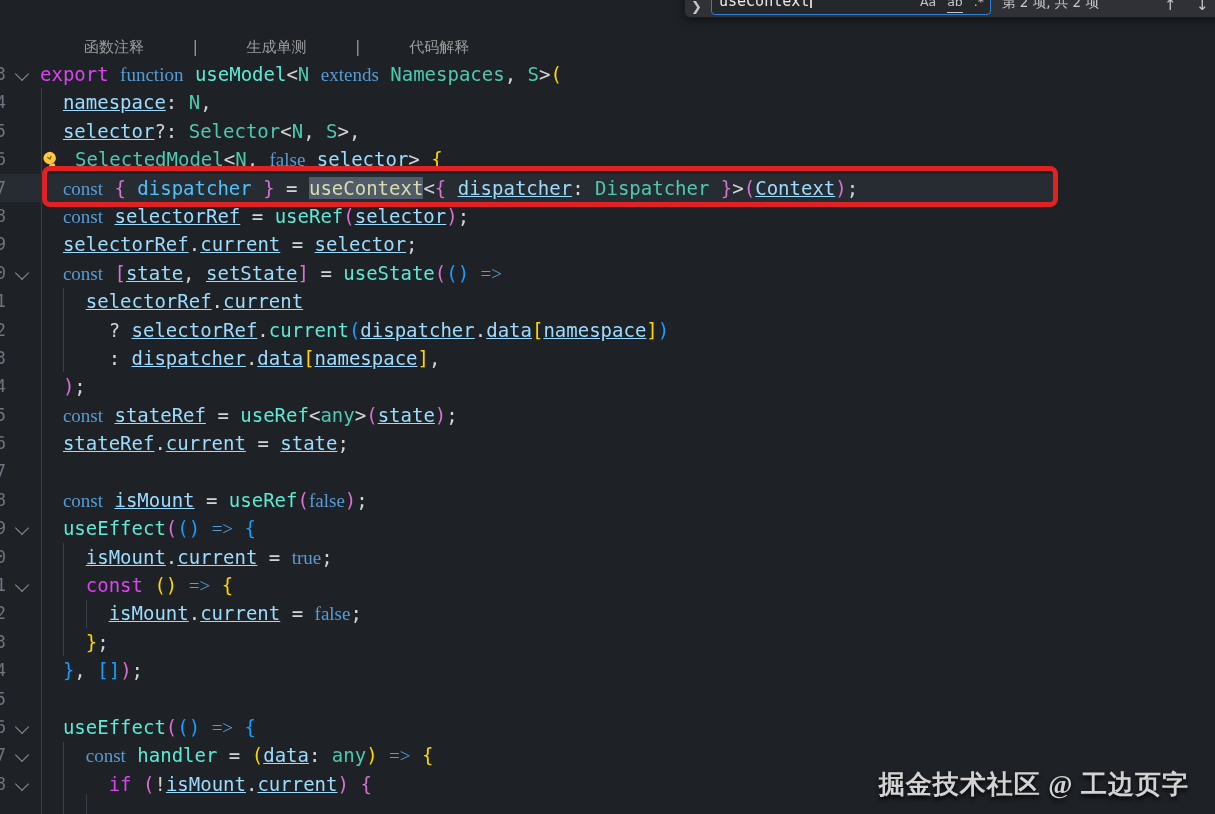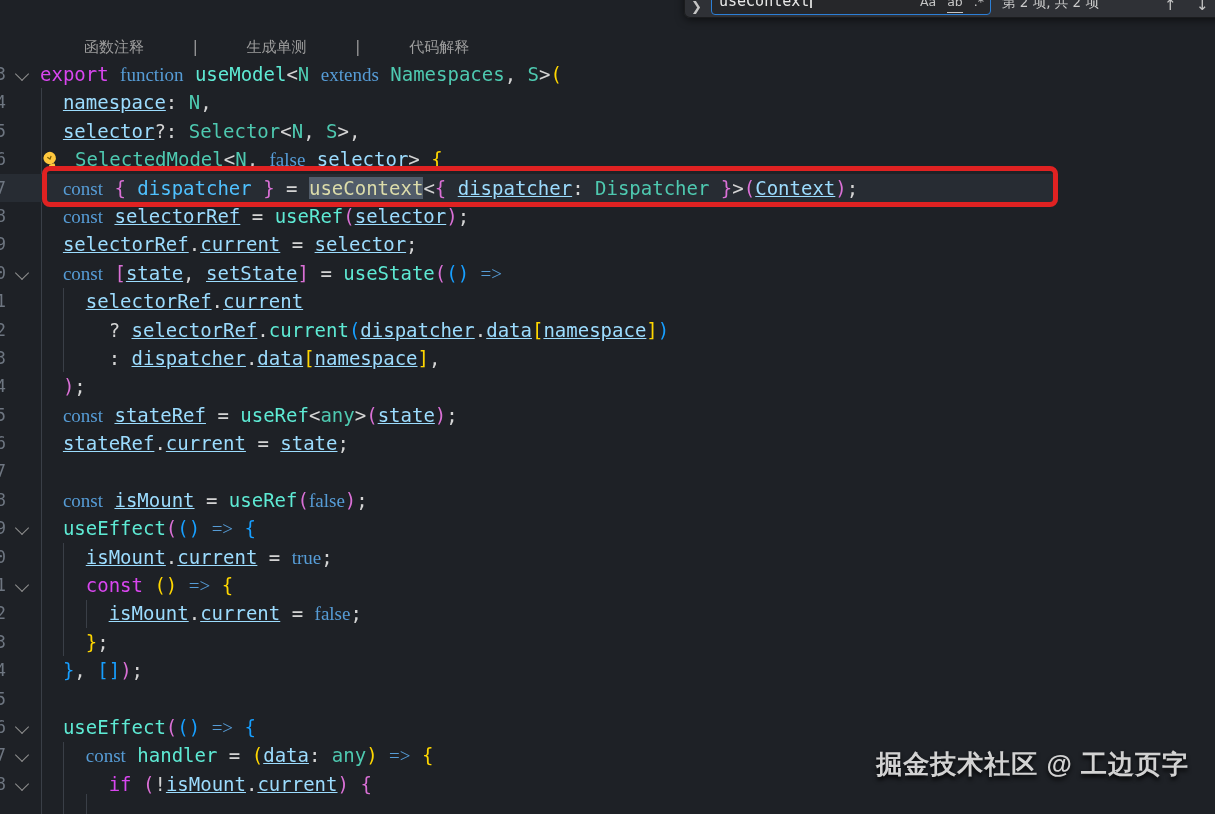--- a/index.html
+++ b/index.html
@@ -67,22 +67,22 @@
   .caret{display:inline-block;width:1.5px;height:15px;background:#cccccc;vertical-align:-2px;margin-left:1px;}
   #find .opts{position:absolute;right:6px;top:2px;display:flex;gap:11px;}
   #find .opts span{font-size:12.5px;color:#c5c5c5;cursor:pointer;line-height:20px;}
   #find .ww{border-bottom:1px solid #c5c5c5;}
   #find .count{position:absolute;left:318px;bottom:6px;font-size:13.5px;color:#cccccc;white-space:pre;}
   #find .nav{position:absolute;bottom:4px;font-size:15px;color:#c5c5c5;cursor:pointer;}
   #find .prev{left:480px;}
   #find .next{left:512px;}
   
   #watermark{
-    position:absolute;right:26px;bottom:32px;
-    font-family:Liberation Sans, sans-serif;
+    position:absolute;right:26px;bottom:12px;
+    font-family:Liberation Serif, serif;
     font-size:26px;font-weight:bold;color:#d2d2d2;letter-spacing:1px;
     text-shadow:0 3px 4px rgba(0,0,0,.9);
     margin-top:24px;
   }
 </style>
 </head>
 <body style="--editor-bg: #1e2126; --annotation-red: #e02222; --focus-border: #2c7fd6; --match-bg: #515c6a;">
 
 <div id="editor">
 

